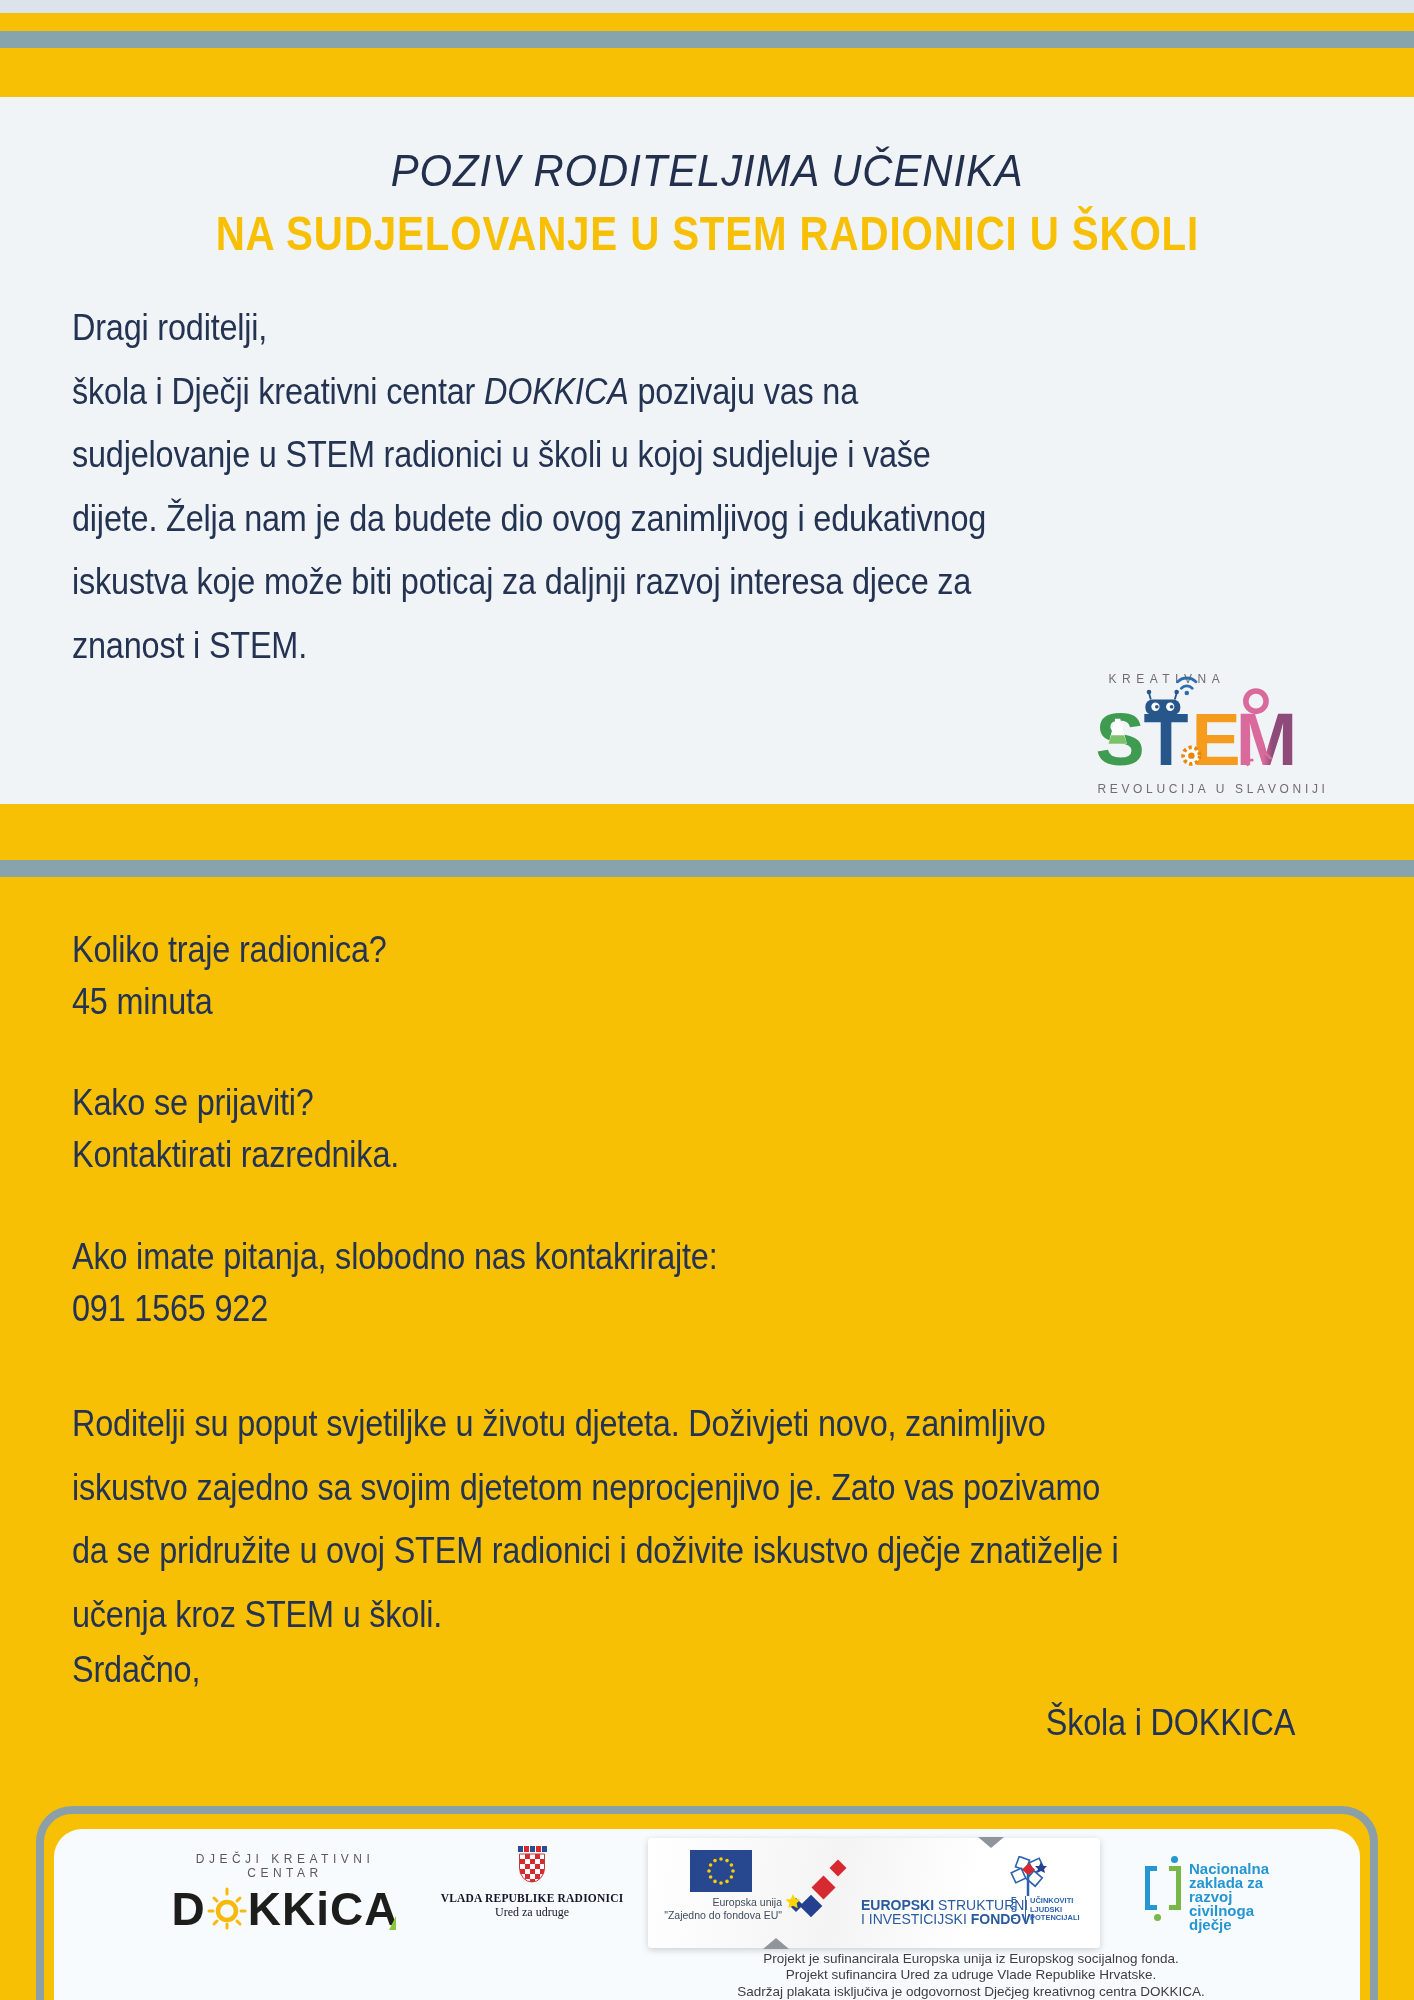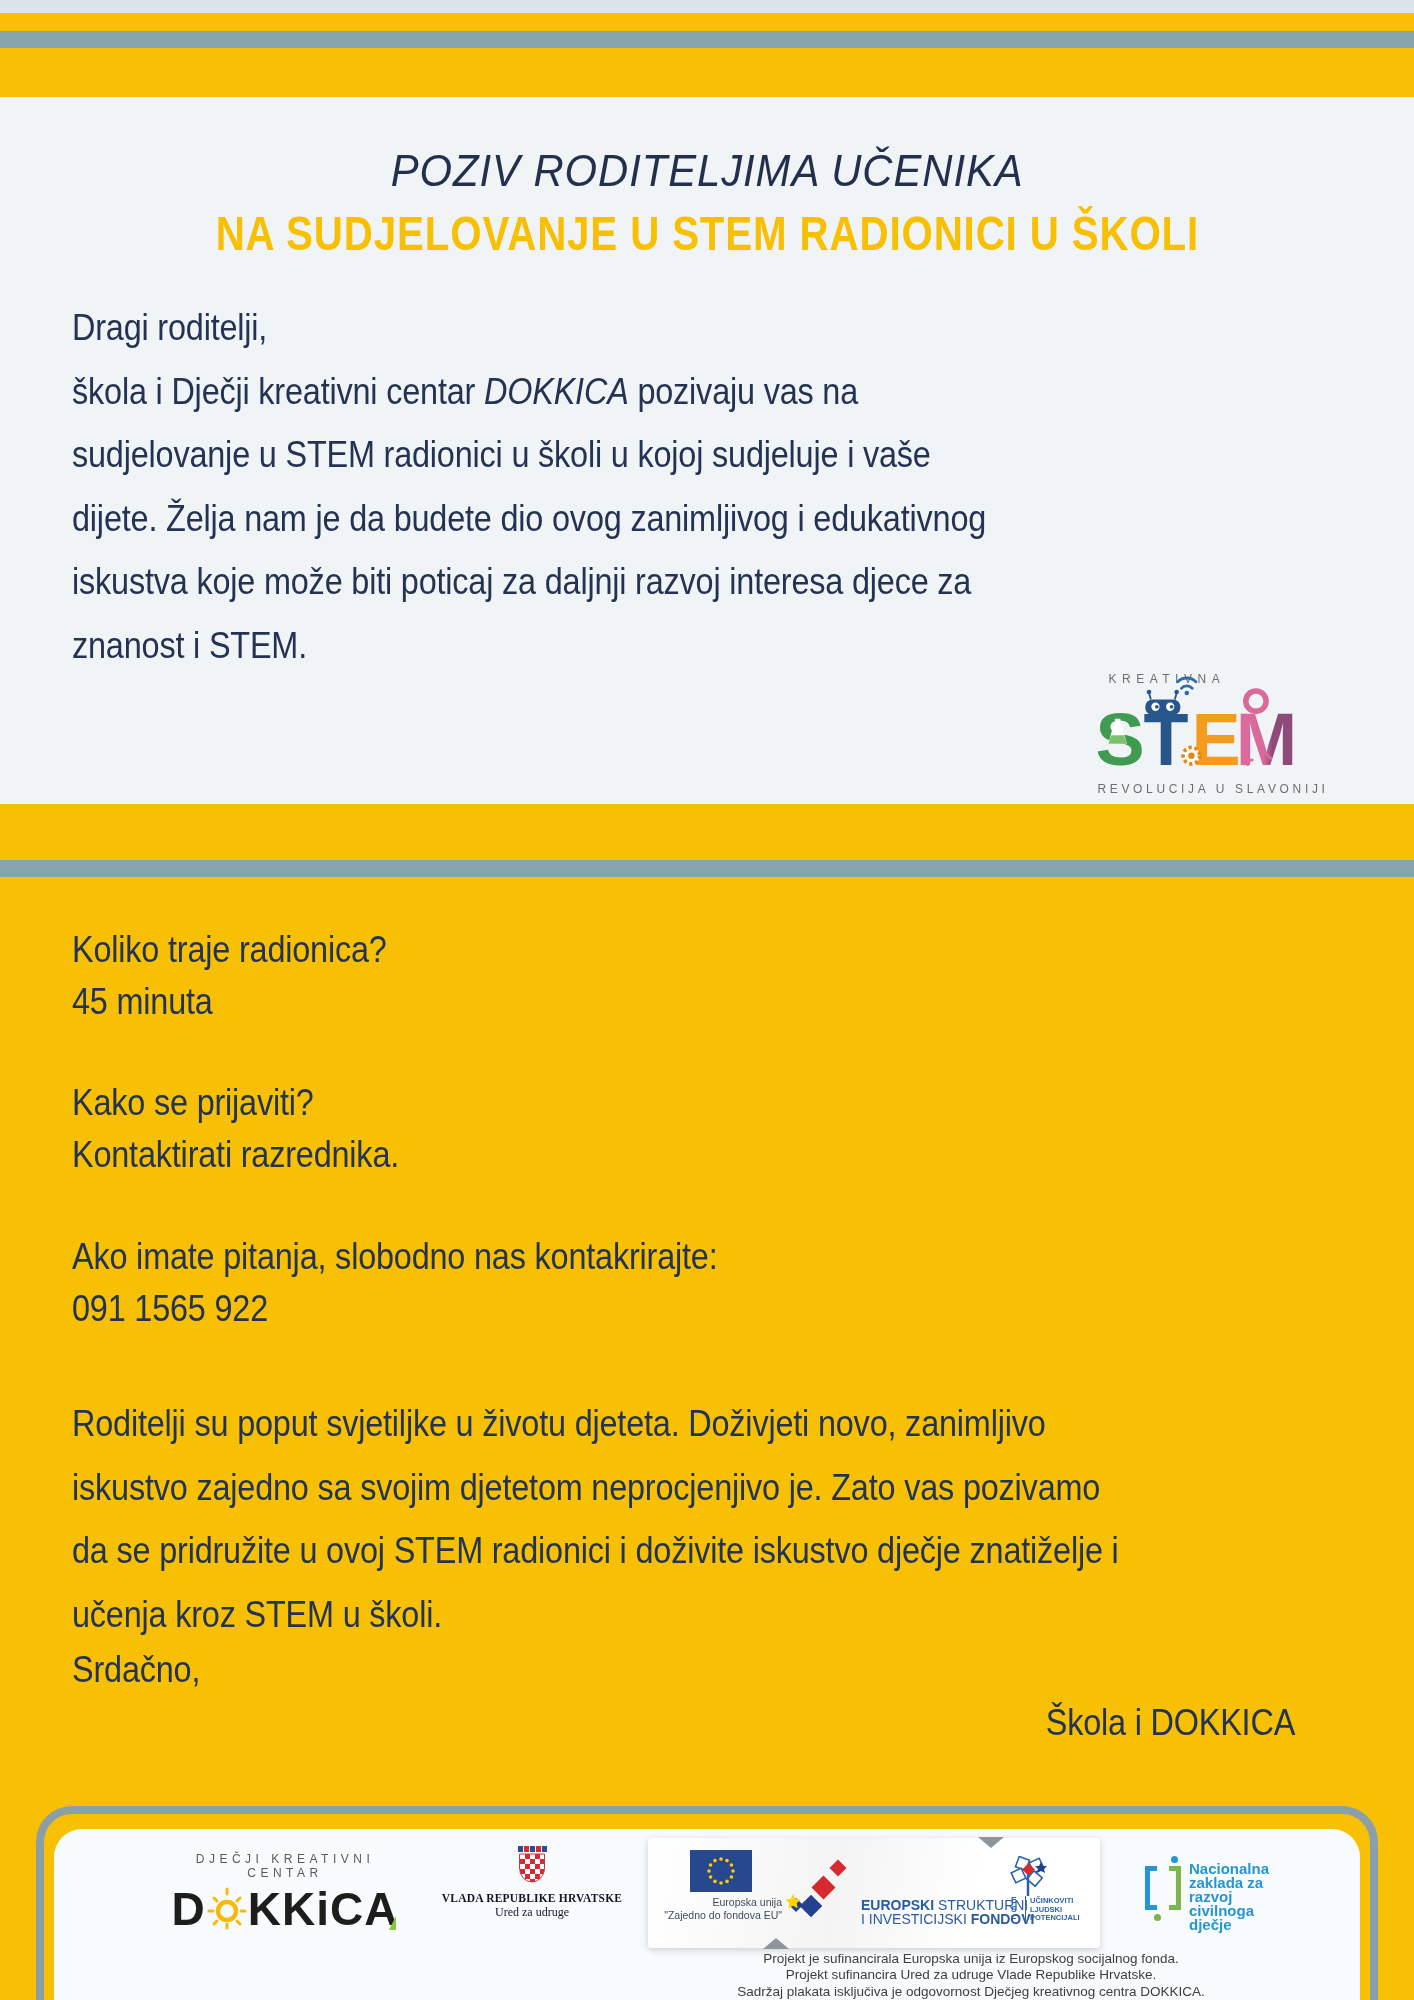--- a/index.html
+++ b/index.html
@@ -223,21 +223,21 @@
       </defs>
       <g>
         <rect x="3" y="2" width="5" height="6" fill="#2A4E96"></rect>
           <rect x="9" y="2" width="5" height="6" fill="#D62930"></rect>
         <rect x="15" y="2" width="5" height="6" fill="#2A4E96"></rect>
           <rect x="21" y="2" width="5" height="6" fill="#D62930"></rect>
         <rect x="27" y="2" width="5" height="6" fill="#2A4E96"></rect>
       </g>
       <path d="M4.5,10 h25 v14 a12.5,14 0 0 1 -25,0 z" fill="url(#cz)" stroke="#C43A3A" stroke-width="1"></path>
     </svg>
-    <div class="l1">VLADA REPUBLIKE HRVATSKE</div>
+    <div class="l1">VLADA REPUBLIKE RADIONICI</div>
     <div class="l2">Ured za udruge</div>
   </div>
 
   <div class="ribbon">
     <i class="tri tri-top"></i>
     <i class="tri tri-bottom"></i>
   </div>
 
   <div class="eu">
     <svg width="62" height="42" viewBox="0 0 62 42">

